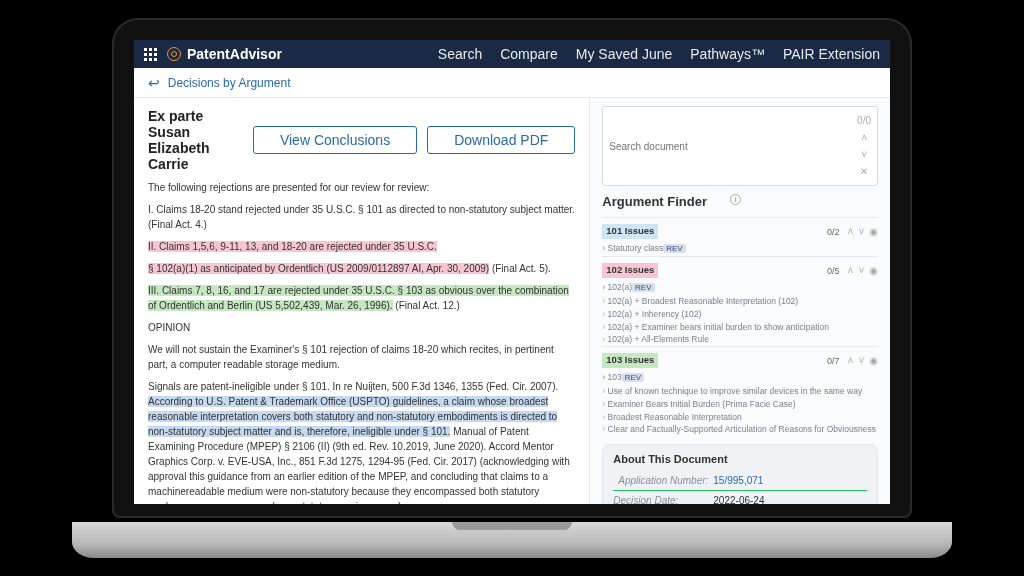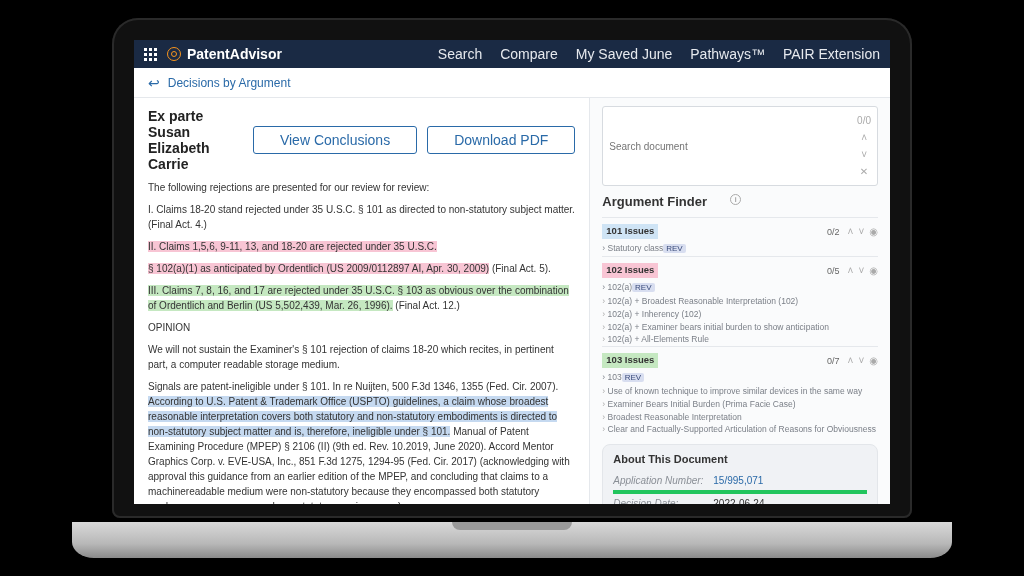--- a/index.html
+++ b/index.html
@@ -179,22 +179,22 @@
   .issue-items .first-tag::before { content:""; }
   .rev-tag {
     background:#d8def0; color:#3a4b7a; font-size:8px;
     padding:0 3px; border-radius:2px; 
   }
   .about-box {
     background:#f0f2f5; border:1px solid #e3e6ea; border-radius:8px;
     padding:8px 10px; font-size:10px;
   }
   .about-box h4 { font-size:11px; margin-bottom:6px; color:#333; }
-  .about-row { display:flex; padding:4px 0; border-top:4px solid #22c55e; }
-  .about-row:first-of-type { border-top:none; }
+  .about-row { display:flex; padding:4px 0; border-top:1px solid #22c55e; }
+  .about-row:first-of-type { border-top:none;text-align:center; }
   .about-label { color:#8a8f96; font-style:italic; flex:0 0 100px; }
   .about-val { color:#333; }
   .about-val.link { color:#2a6aa8; }
 </style>
 </head>
 <body>
 
 <div class="laptop">
   <div class="screen-frame">
     <div class="screen">

